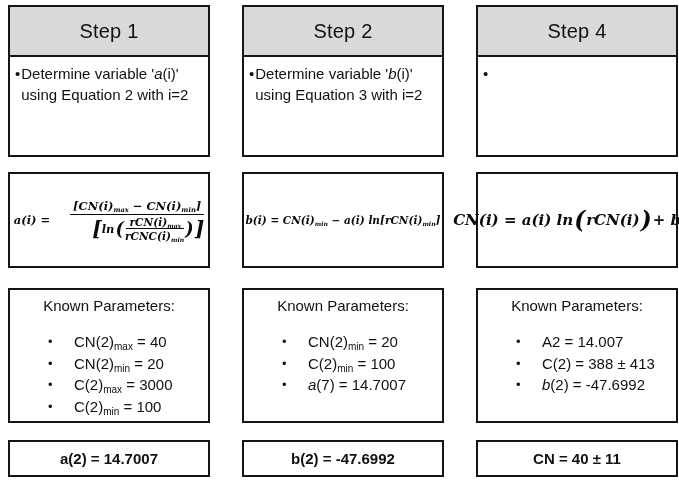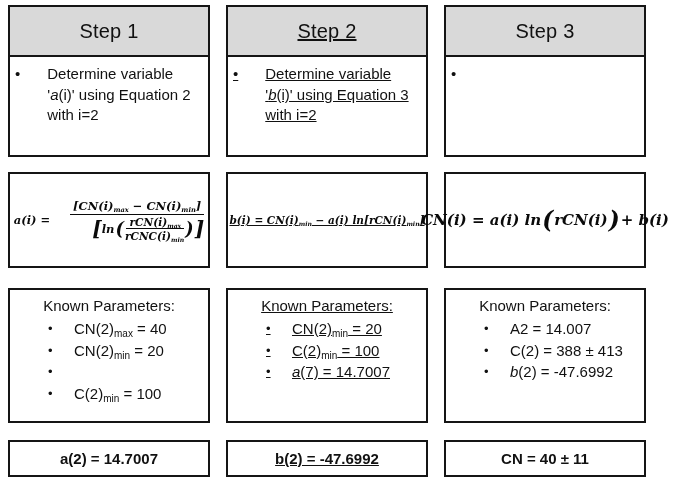--- a/index.html
+++ b/index.html
@@ -13,57 +13,57 @@
     overflow: hidden;
   }
 
   .grid {
     position: absolute;
     left: 8px;
     top: 5px;
     display: grid;
     grid-template-columns: 202px 202px 202px;
     grid-template-rows: 152px 15px 96px 20px 135px 17px 37px;
-    column-gap: 16px;
+    column-gap: 32px;
   }
 
   .cell {
     border: 2px solid #151515;
     background: #ffffff;
     box-sizing: border-box;
   }
 
   
   .r1 { grid-row: 1; }
   .r2 { grid-row: 3; }
   .r3 { grid-row: 5; }
   .r4 { grid-row: 7; }
   .c1 { grid-column: 1; }
-  .c2 { grid-column: 2; text-decoration: underline; }
+  .c2 { grid-column: 2; }
   .c3 { grid-column: 3; }
 
   
   .box-header {
     height: 48px;
     background: #d9d9d9;
     border-bottom: 2px solid #151515;
     display: flex;
     align-items: center;
     justify-content: center;
     font-size: 20px;
     letter-spacing: 0.2px;
   }
   .box-desc {
     padding: 7px 6px 0 5px;
     font-size: 15px;
     line-height: 1.38;
     display: flex;
   }
   .desc-bullet { flex: 0 0 auto; margin-right: 1px; }
-  .desc-text { flex: 1 1 auto; margin-left: 26px; }
+  .desc-text { flex: 1 1 auto; }
   .it { font-style: italic; }
 
   
   .eq-cell {
     display: flex;
     align-items: center;
     justify-content: center;
   }
   .equation {
     font-family: "DejaVu Serif", serif;
@@ -102,21 +102,21 @@
   .eq-frac.inner .eq-num { border-bottom-width: 1.2px; padding-bottom: 0; }
   .eq-frac.inner .eq-den-simple { padding-top: 1px; }
   .tall-bracket { font-size: 1.75em; line-height: 0; font-weight: bold; }
   .big-paren { font-size: 1.55em; line-height: 0; margin: 0 1px; }
 
   
   .params-cell { padding-top: 7px; }
   .params-title {
     text-align: center;
     font-size: 15px;
-    margin-bottom: 4px;
+    margin-bottom: 17px;
   }
   .param-list { margin-left: 38px; }
   .param-item {
     display: flex;
     font-size: 15px;
     line-height: 21.5px;
   }
   .p-bullet { flex: 0 0 26px; font-size: 13px; }
   .p-text sub { font-size: 10px; line-height: 0; vertical-align: -3px; }
 
@@ -150,21 +150,21 @@
         <span>Step 2</span>
       </div>
       <div class="box-desc">
         <span class="desc-bullet">•</span>
         <span class="desc-text"><span>Determine variable '</span><span class="it">b</span><span>(i)' using Equation 3 with i=2</span></span>
       </div>
     </div>
 
     <div class="cell r1 c3">
       <div class="box-header">
-        <span>Step 3</span>
+        <span>Step 4</span>
       </div>
       <div class="box-desc">
         <span class="desc-bullet">•</span>
       </div>
     </div>
 
     <div class="cell r2 c1 eq-cell">
       <div class="equation eq1">
         <span class="eq-lhs">a(i) =</span>
         <span class="eq-frac">
@@ -206,20 +206,21 @@
         <div class="param-item">
           <span class="p-bullet">•</span>
           <span class="p-text"><i></i><span>CN(2)</span><sub>max</sub><span> = 40</span></span>
         </div>
         <div class="param-item">
           <span class="p-bullet">•</span>
           <span class="p-text"><i></i><span>CN(2)</span><sub>min</sub><span> = 20</span></span>
         </div>
         <div class="param-item">
           <span class="p-bullet">•</span>
+          <span class="p-text"><i></i><span>C(2)</span><sub>max</sub><span> = 3000</span></span>
         </div>
         <div class="param-item">
           <span class="p-bullet">•</span>
           <span class="p-text"><i></i><span>C(2)</span><sub>min</sub><span> = 100</span></span>
         </div>
       </div>
     </div>
 
     <div class="cell r3 c2 params-cell">
       <div class="params-title">Known Parameters:</div>

